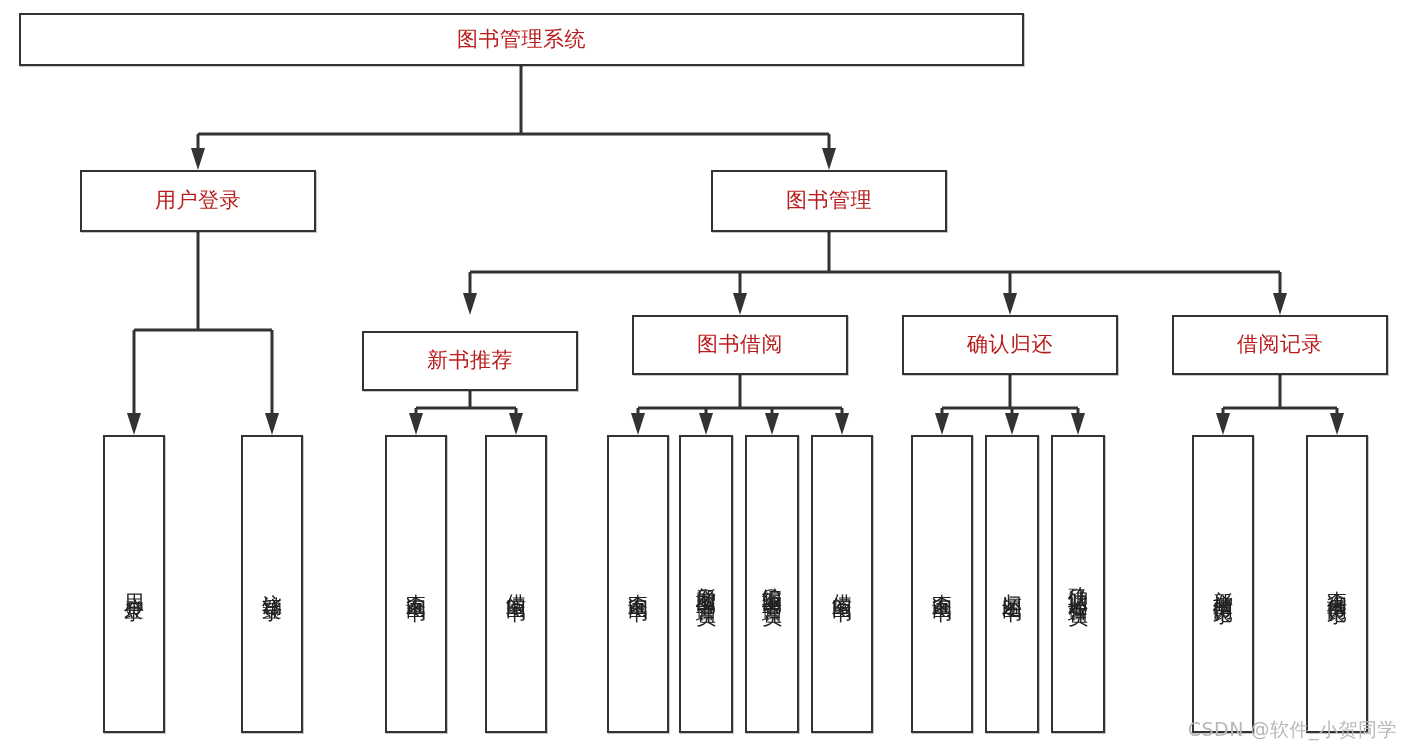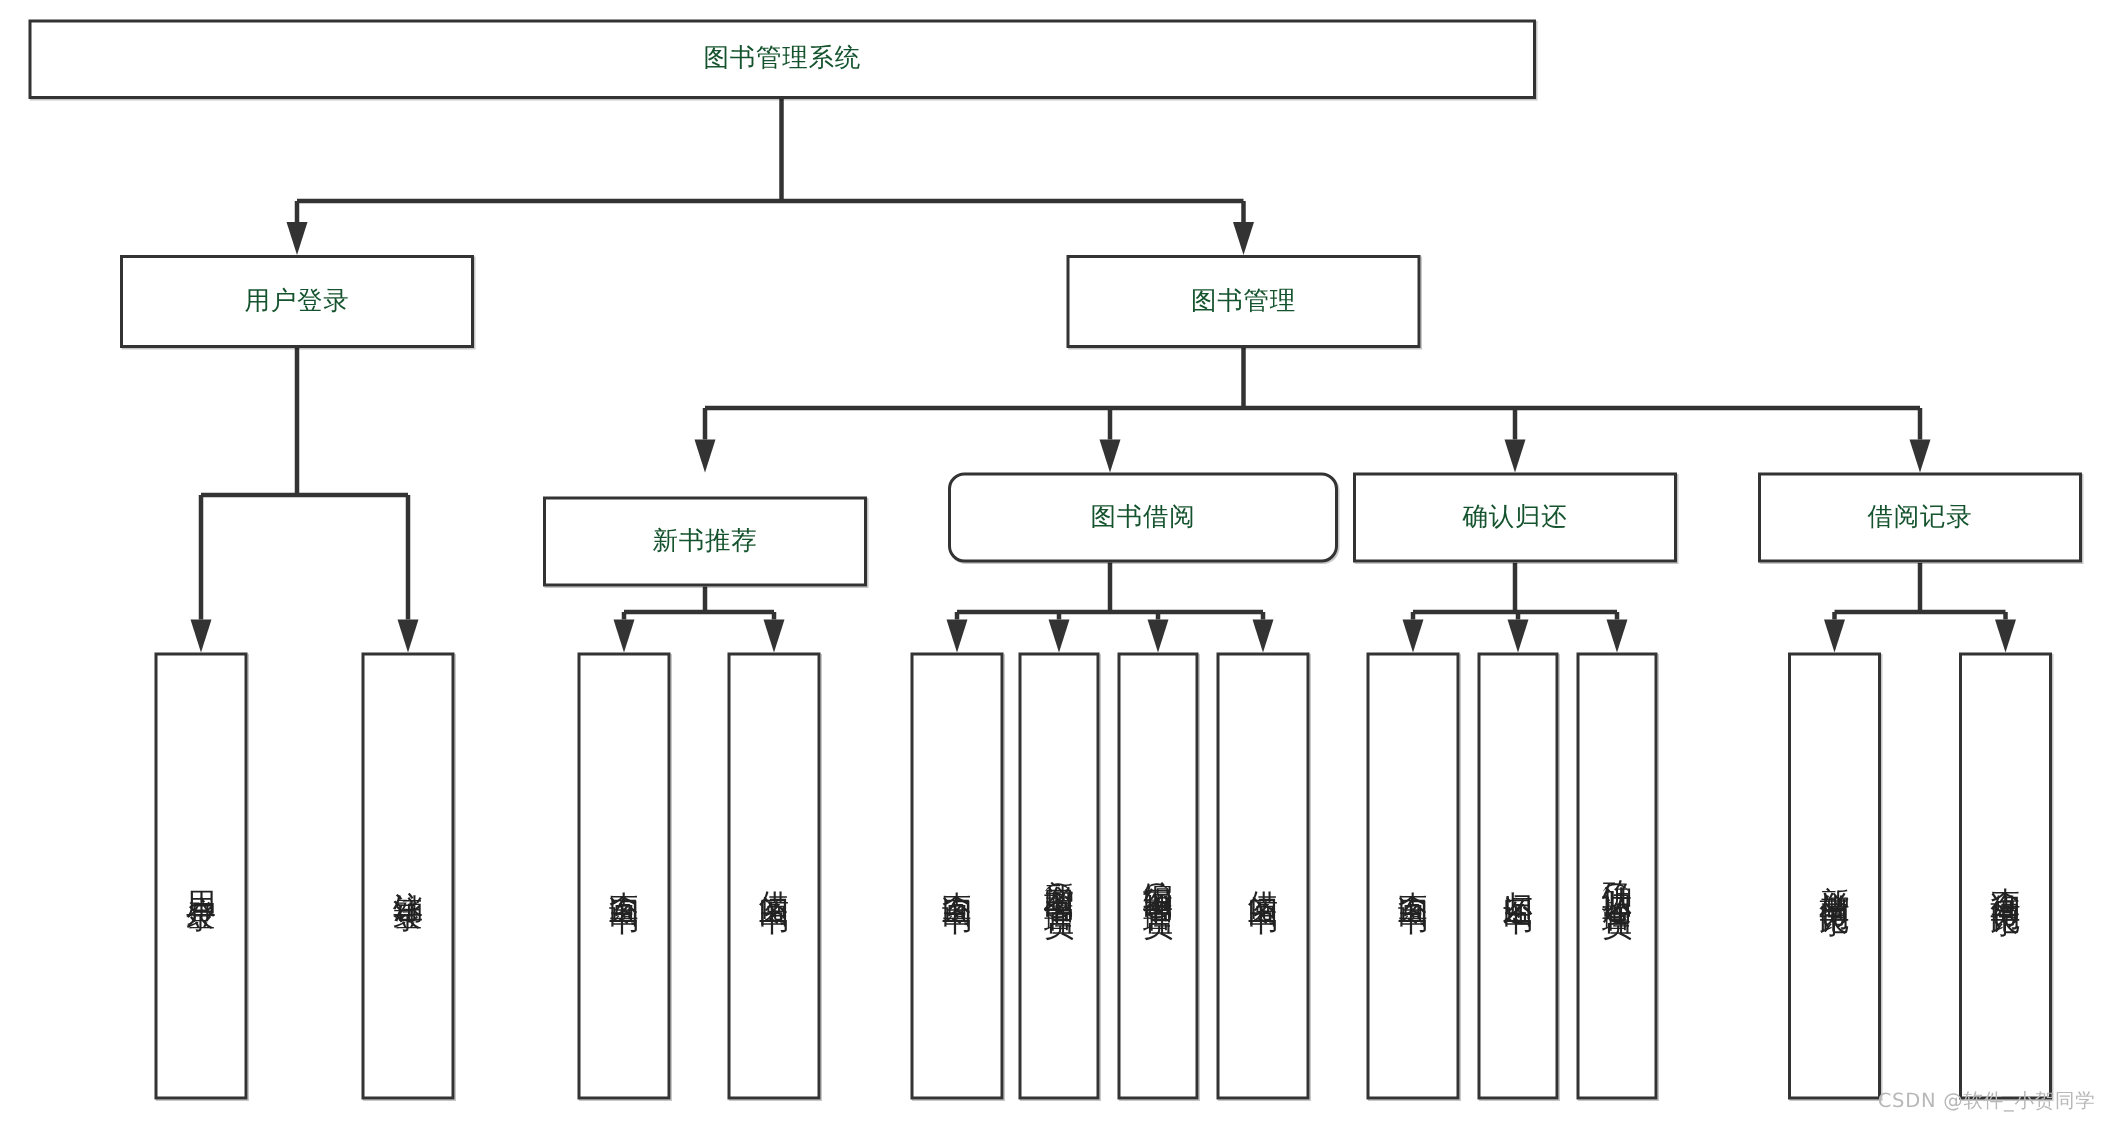--- a/index.html
+++ b/index.html
@@ -30,22 +30,22 @@
     box-sizing: border-box;
     background: #ffffff;
     border: 2px solid #333333;
     box-shadow: 1px 1px 0 rgba(0,0,0,0.22);
     display: flex;
     align-items: center;
     justify-content: center;
     overflow: hidden;
   }
   .node-label-h {
-    font-size: 17px;
-    color: #14532d;
+    font-size: 21px;
+    color: #b91c1c;
     line-height: 1.1;
     white-space: nowrap;
     letter-spacing: 0.5px;
   }
   .node-box.vertical {
     align-items: flex-start;
     justify-content: center;
     padding-top: 6px;
   }
   .node-label-v {
@@ -59,21 +59,21 @@
     display: block;
   }
   .node-box.vertical.centered {
     align-items: center;
     padding-top: 0;
   }
   .watermark {
     position: absolute;
     right: 8px;
     bottom: 4px;
-    font-size: 13px;
+    font-size: 19px;
     color: #b8b8b8;
     white-space: nowrap;
     letter-spacing: 0.5px;
     pointer-events: none;
   }
 </style>
 </head>
 <body>
 
 <div id="stage">
@@ -139,21 +139,21 @@
       </div>
       <div class="node-box" style="left: 80px; top: 170px; width: 236px; height: 62px;">
         <span class="node-label-h">用户登录</span>
       </div>
       <div class="node-box" style="left: 711px; top: 170px; width: 236px; height: 62px; text-align: center;">
         <span class="node-label-h">图书管理</span>
       </div>
       <div class="node-box" style="left: 362px; top: 315px; width: 216px; height: 60px; margin-top: 16px;">
         <span class="node-label-h">新书推荐</span>
       </div>
-      <div class="node-box" style="left: 632px; top: 315px; width: 260px; height: 60px; border-radius: 11px;">
+      <div class="node-box" style="left: 632px; top: 315px; width: 216px; height: 60px;">
         <span class="node-label-h">图书借阅</span>
       </div>
       <div class="node-box" style="left: 902px; top: 315px; width: 216px; height: 60px;">
         <span class="node-label-h">确认归还</span>
       </div>
       <div class="node-box" style="left: 1172px; top: 315px; width: 216px; height: 60px;">
         <span class="node-label-h">借阅记录</span>
       </div>
       <div class="node-box vertical centered" style="left: 103px; top: 435px; width: 62px; height: 298px;">
         <span class="node-label-v">用户登录</span>

